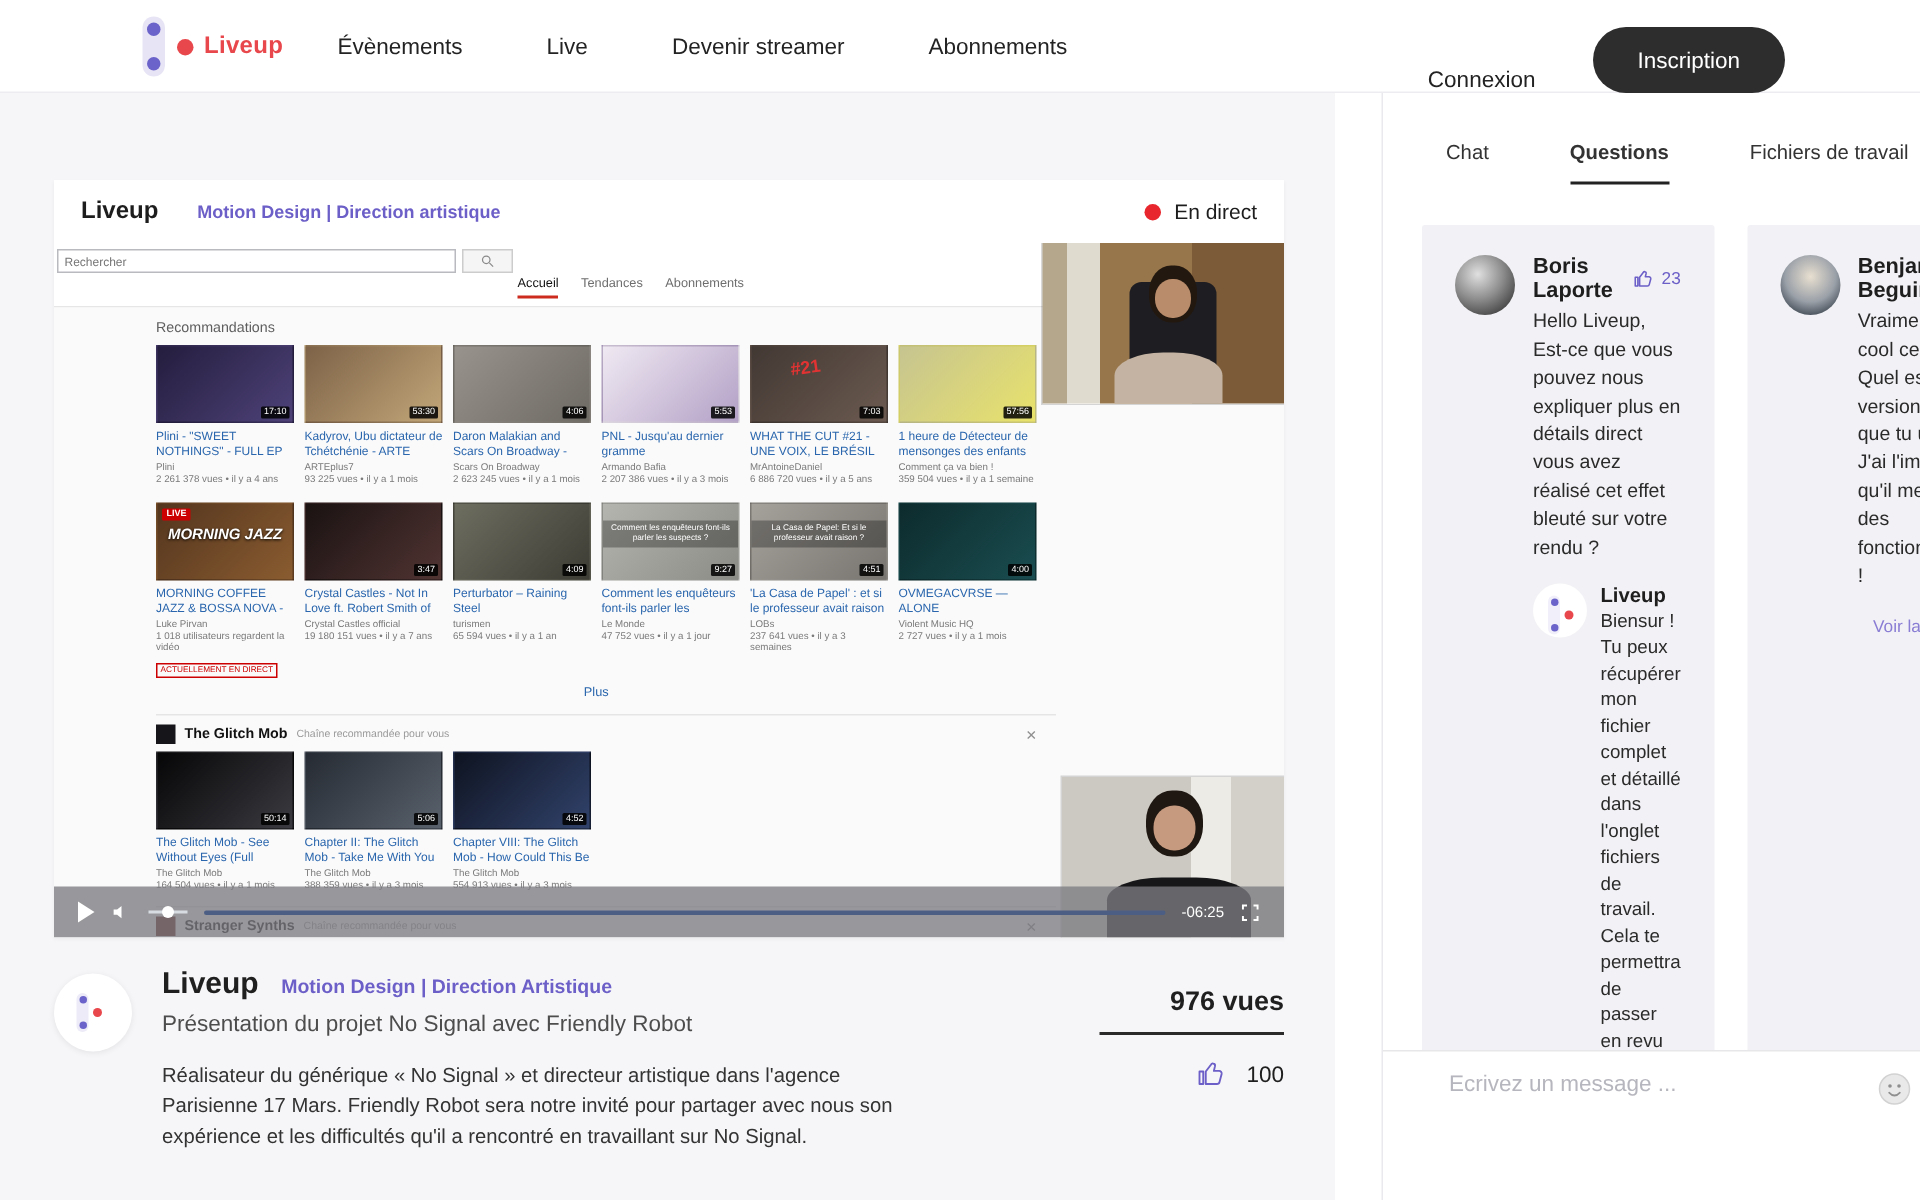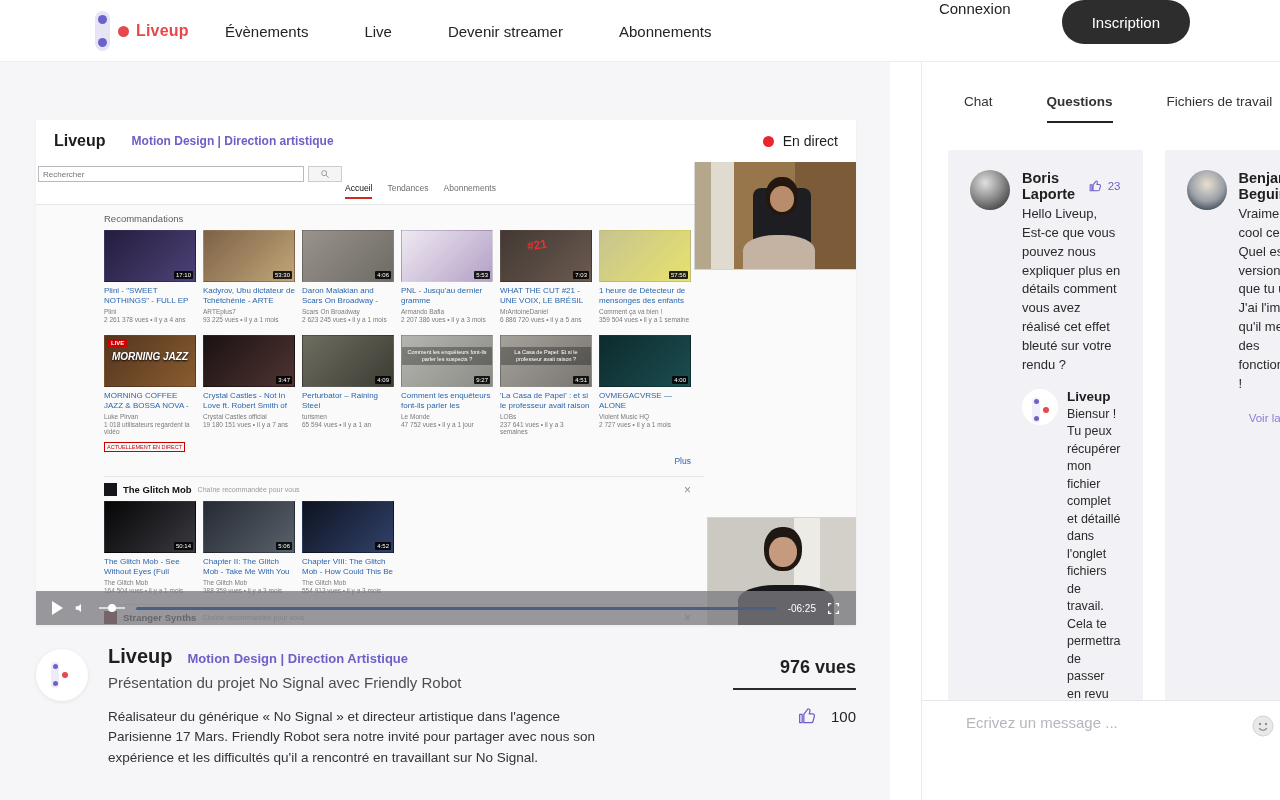--- a/index.html
+++ b/index.html
@@ -10,21 +10,21 @@
   .navbar { position:absolute; top:0; left:0; width:1280px; height:62px; background:#fff;
     border-bottom:1px solid #ededf1; z-index:20; }
   .logo { position:absolute; left:95px; top:11px; display:flex; align-items:center; cursor:pointer; }
   .logo-pill { width:15px; height:40px; background:#e7e5f5; border-radius:8px; position:relative; }
   .logo-pill i { position:absolute; left:3px; width:9px; height:9px; border-radius:50%; background:#6b63c9; }
   .logo-pill i.d1 { top:4px; } .logo-pill i.d2 { bottom:4px; }
   .logo-dot { width:11px; height:11px; border-radius:50%; background:#e8474b; margin:0 7px 0 8px; }
   .logo-text { color:#e8474b; font-weight:bold; font-size:16px; letter-spacing:.2px; }
   .nav-links { position:absolute; left:225px; top:0; height:62px; display:flex; gap:56px; align-items:center; }
   .nav-link { font-size:15px; color:#232323; text-decoration:none; cursor:pointer; }
-  .nav-right { position:absolute; right:90px; top:0; height:62px; display:flex; gap:51px; align-items:flex-start; }
+  .nav-right { position:absolute; right:90px; top:0; height:62px; display:flex; gap:38px; align-items:flex-end; }
   .connexion { font-size:15px; color:#232323; cursor:pointer; }
   .inscription { background:#2d2d2d; color:#fff; border:none; border-radius:23px; height:44px;
     padding:0 30px; font-size:15px; font-family:inherit; cursor:pointer; }
 
   
   .main { position:absolute; top:62px; left:0; width:1280px; height:738px; }
   .content { position:absolute; left:0; top:0; width:890px; height:738px; background:#f6f6f9; }
   .sidebar { position:absolute; left:921px; top:0; width:390px; height:738px; background:#fff;
     border-left:1px solid #e9e9ee; }
 
@@ -59,21 +59,21 @@
     padding:1px 3px; border-radius:1px; }
   .voverlay { position:absolute; left:0; right:0; top:30%; text-align:center; }
   .ov-red { color:#e23333; font-size:12px; font-weight:bold; transform:rotate(-8deg); top:14%; left:-20%; }
   .ov-script { color:#fff; font-size:10px; font-weight:bold; font-style:italic; text-shadow:0 1px 2px #000; }
   .ov-caption { color:#fff; font-size:5.5px; background:rgba(0,0,0,.3); padding:2px; line-height:1.3; top:22%; }
   .vtitle { margin-top:4px; font-size:8px; line-height:1.25; color:#2a66ad; height:20px; overflow:hidden; }
   .vchan { margin-top:2px; font-size:6.5px; color:#7a7a7a; }
   .vmeta { margin-top:1px; font-size:6.5px; color:#7a7a7a; }
   .vbadge { display:inline-block; margin-top:2px; font-size:5.5px; color:#c00; border:1px solid #c00; padding:1px 2px; }
   .row2wrap { margin-top:12px; }
-  .yt-more { width:587px; text-align:right; font-size:8.5px; color:#2a66ad; margin-top:3px; cursor:pointer; }
+  .yt-more { width:587px; text-align:center; font-size:8.5px; color:#2a66ad; margin-top:3px; cursor:pointer; }
   .chrow { width:600px; border-top:1px solid #e5e5e5; margin-top:10px; padding-top:6px; }
   .chhead { display:flex; align-items:center; width:587px; margin-bottom:5px; }
   .chav { width:13px; height:13px; margin-right:6px; }
   .chname { font-size:9.5px; font-weight:bold; color:#111; cursor:pointer; }
   .chnote { font-size:7px; color:#9a9a9a; margin-left:6px; }
   .chclose { margin-left:auto; color:#909090; font-size:12px; line-height:1; cursor:pointer; }
 
   
   .webcam { position:absolute; z-index:4; overflow:hidden; background:#888; box-shadow:0 0 0 1px rgba(0,0,0,.15); }
   .wc-top { top:0; right:0; width:161px; height:107px;
@@ -486,21 +486,21 @@
           <span class="qname">Boris Laporte</span>
           <span class="qlike">
             <svg width="14" height="14" viewBox="0 0 24 24">
               <path d="M2 10h3v10H2zM7 20h9c1 0 1.8-.6 2-1.6l1.7-6.4c.3-1.3-.7-2.5-2-2.5h-4.2l.9-3.8c.2-1-.4-1.9-1.4-2.1-.7-.2-1.4.2-1.7.8L7 10v10z" fill="none" stroke="#6c5fc7" stroke-width="1.8" stroke-linejoin="round"></path>
             </svg>
 
             <span class="qlikes">23</span>
           </span>
         </div>
         <div class="qtext">Hello Liveup,
-Est-ce que vous pouvez nous expliquer plus en détails comment vous avez réalisé cet effet bleuté sur votre rendu ?</div>
+Est-ce que vous pouvez nous expliquer plus en détails direct vous avez réalisé cet effet bleuté sur votre rendu ?</div>
         <div class="qreply">
           <span class="qav-logo">
             <span class="mini-logo">
               <span class="mpill" style="background:#f1f0fa;">
                       <i class="d1"></i>
                       <i class="d2"></i>
                     </span>
               <span class="mdot"></span>
             </span>
           </span>

